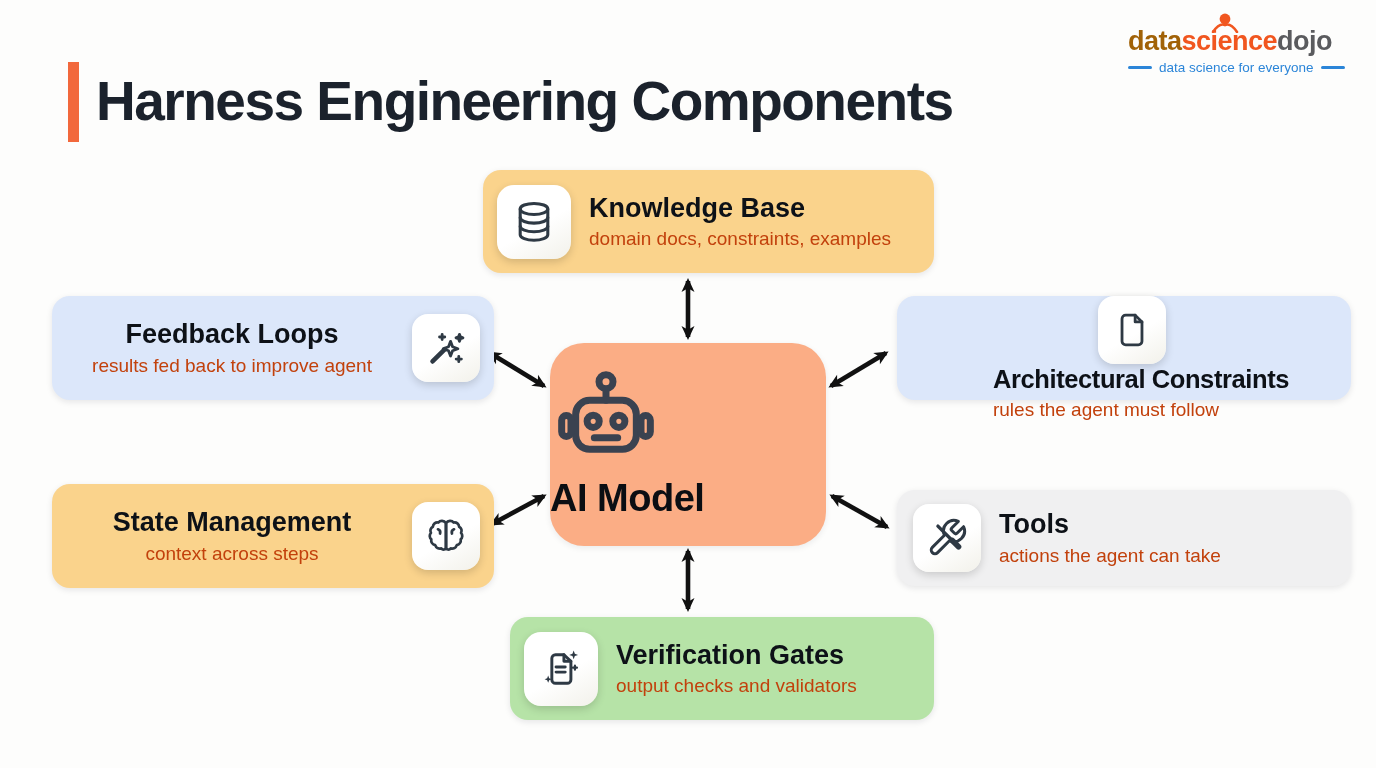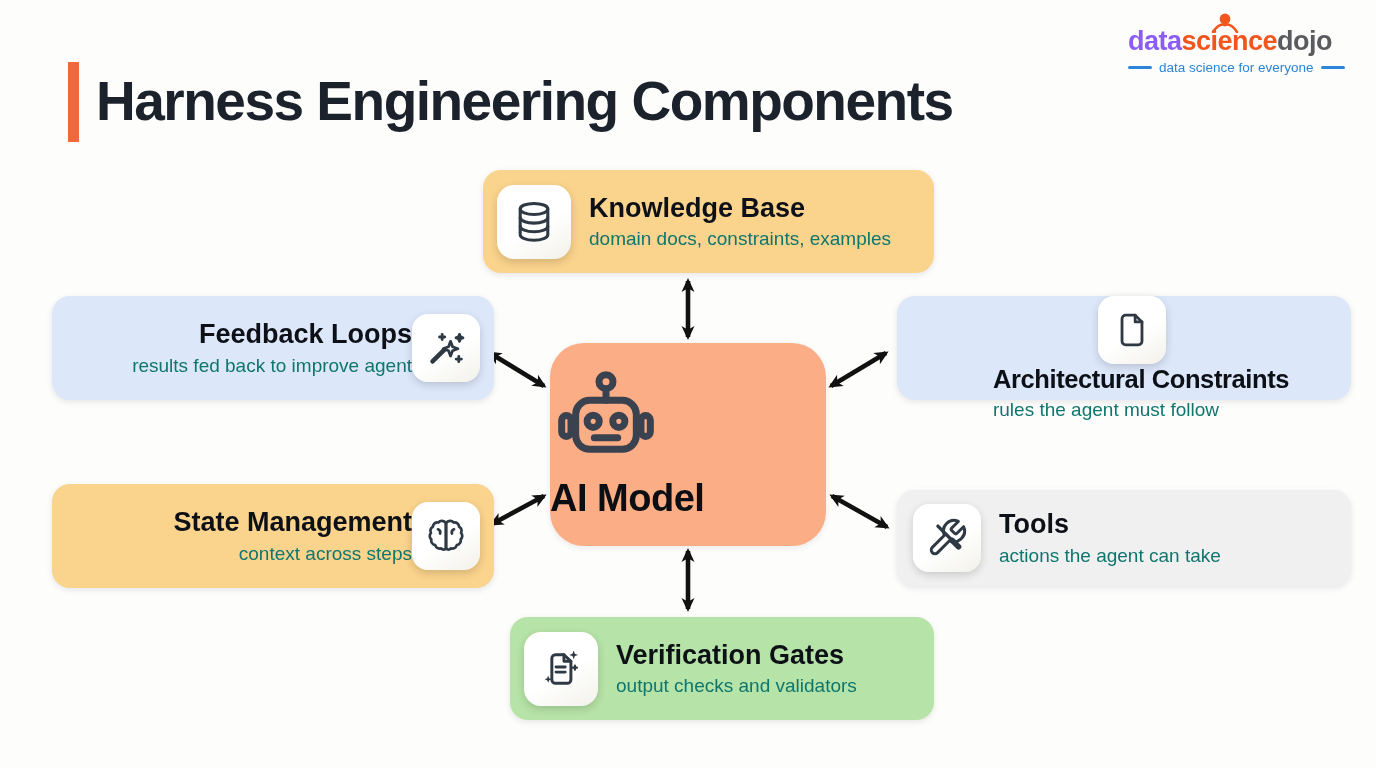--- a/index.html
+++ b/index.html
@@ -6,34 +6,34 @@
   body{width:1376px;height:768px;background:#FDFDFC;font-family:"Liberation Sans",sans-serif;overflow:hidden;}
   .canvas{position:relative;width:1376px;height:768px;}
 
   
   .accent-bar{position:absolute;left:68px;top:62px;width:11px;height:80px;background:#F2683C;}
   .page-title{position:absolute;left:96px;top:60px;font-size:55px;font-weight:700;letter-spacing:-1.5px;color:#1B222C;line-height:82px;white-space:nowrap;}
 
   
   .logo{position:absolute;left:1128px;top:26px;width:222px;}
   .logo-main{font-size:27px;font-weight:700;letter-spacing:-0.5px;white-space:nowrap;position:relative;}
-  .logo-main .w-data{color:#8b5cf6;}
+  .logo-main .w-data{color:#a16207;}
   .logo-main .w-science{color:#F1561F;}
   .logo-main .w-dojo{color:#5A5B5E;}
   .logo-person{position:absolute;left:82px;top:-13px;}
   .logo-tagline{display:flex;align-items:center;gap:7px;margin-top:3px;color:#2B85D8;font-size:13.5px;font-weight:500;white-space:nowrap;}
   .logo-tagline .dash{width:24px;height:2.5px;background:#2B85D8;border-radius:2px;flex:none;}
 
   
   .card{position:absolute;border-radius:18px;display:flex;align-items:center;box-shadow:0 2px 6px rgba(15,23,42,.10);}
   .tile{background:linear-gradient(150deg,#ffffff 55%,#f2f1ea);border-radius:16px;box-shadow:0 3px 8px rgba(0,0,0,.16);display:flex;align-items:center;justify-content:center;flex:none;}
   .card .txt{flex:1;display:flex;flex-direction:column;justify-content:center;min-width:0;}
   .card h3{margin:0;font-size:27px;font-weight:700;color:#0D1117;line-height:1.2;white-space:nowrap;}
-  .card p{margin:3px 0 0;font-size:19px;color:#0f766e;line-height:1.25;white-space:nowrap;}
-  .card.rightside .txt{text-align:right;}
+  .card p{margin:3px 0 0;font-size:19px;color:#c2410c;line-height:1.25;white-space:nowrap;}
+  .card.rightside .txt{text-align:center;}
   .card.leftside .txt{text-align:left;margin-left:18px;}
 
   .card-knowledge{left:483px;top:170px;width:437px;height:103px;background:#FAD38C;padding-left:14px;}
   .card-knowledge .tile{width:74px;height:74px;border-radius:17px;}
   .card-feedback{left:52px;top:296px;width:428px;height:104px;background:#DCE7FA;padding-right:14px;flex-direction:row-reverse;}
   .card-feedback .tile{width:68px;height:68px;}
   .card-arch{left:897px;top:296px;width:438px;height:104px;background:#DCE7FA;padding-left:16px;flex-direction:column;}
   .card-arch .tile{width:68px;height:68px;}
   .card-arch h3{font-size:25.5px;letter-spacing:-0.4px;}
   .card-state{left:52px;top:484px;width:428px;height:104px;background:#FAD38C;padding-right:14px;flex-direction:row-reverse;}

